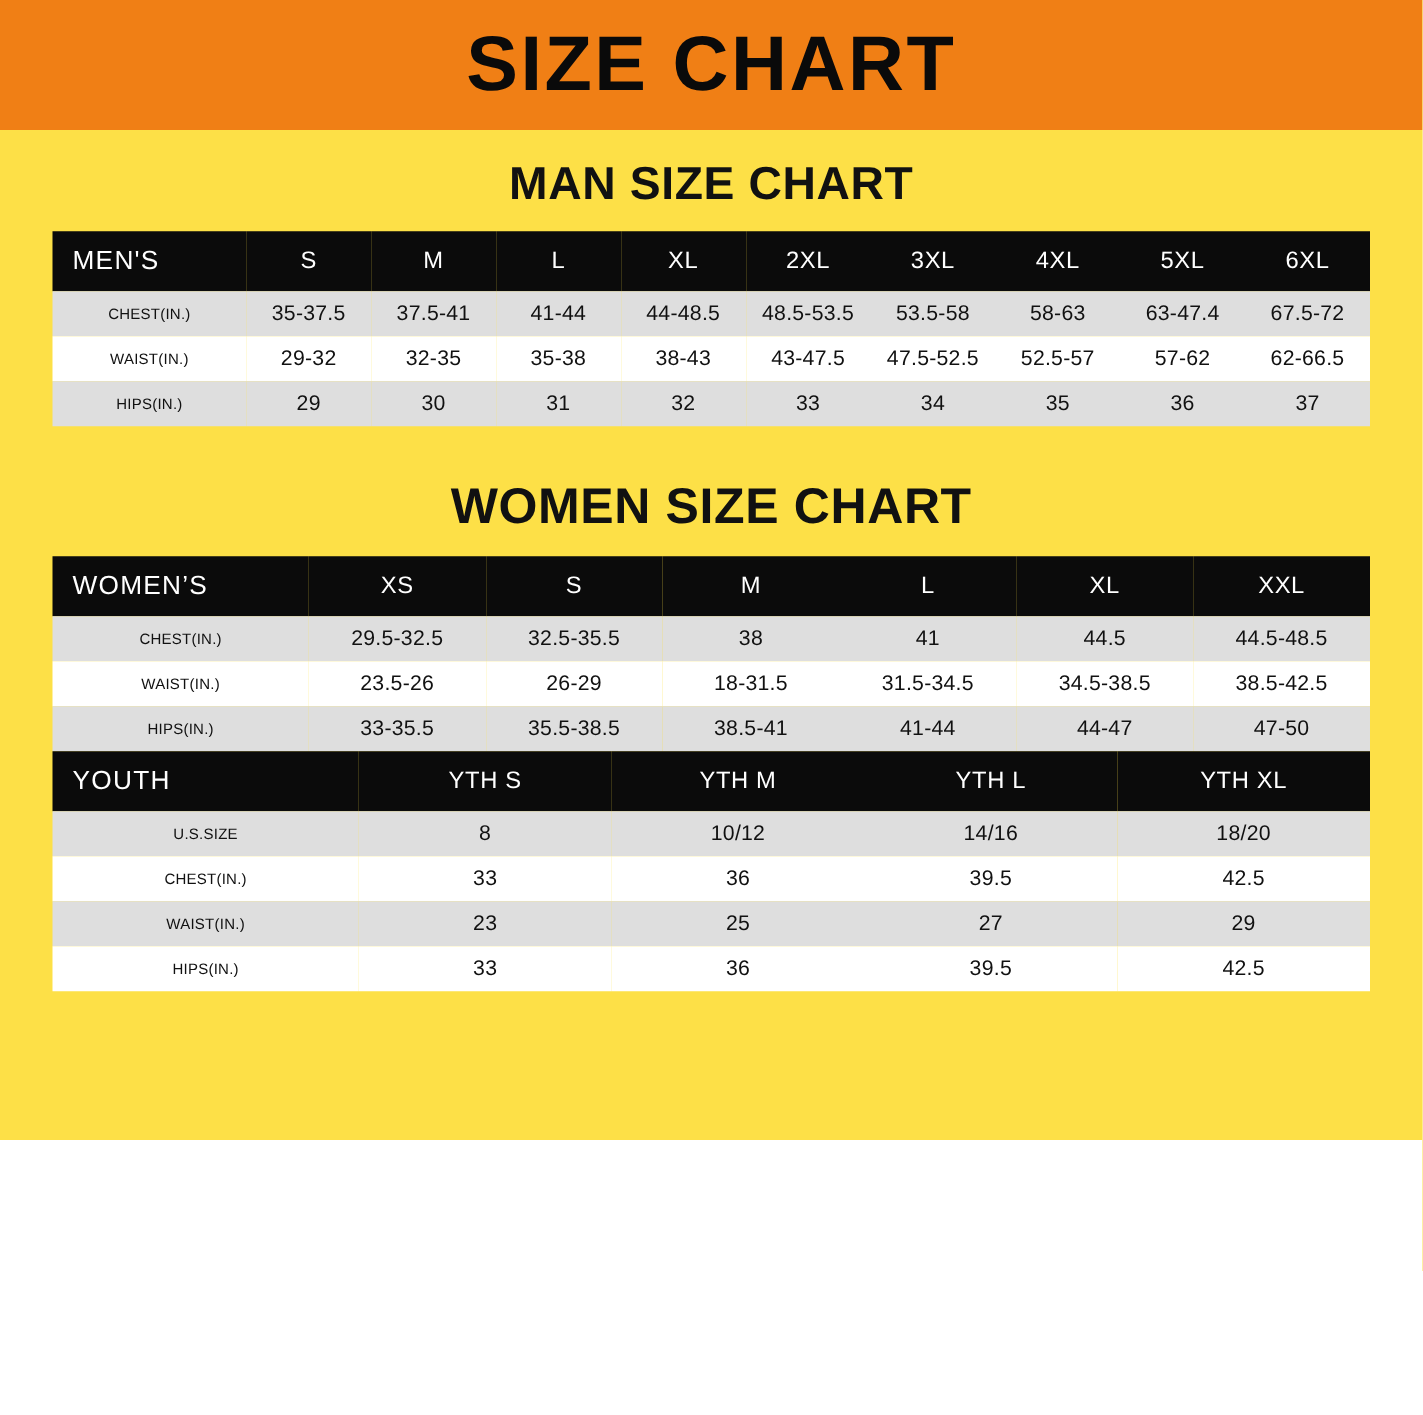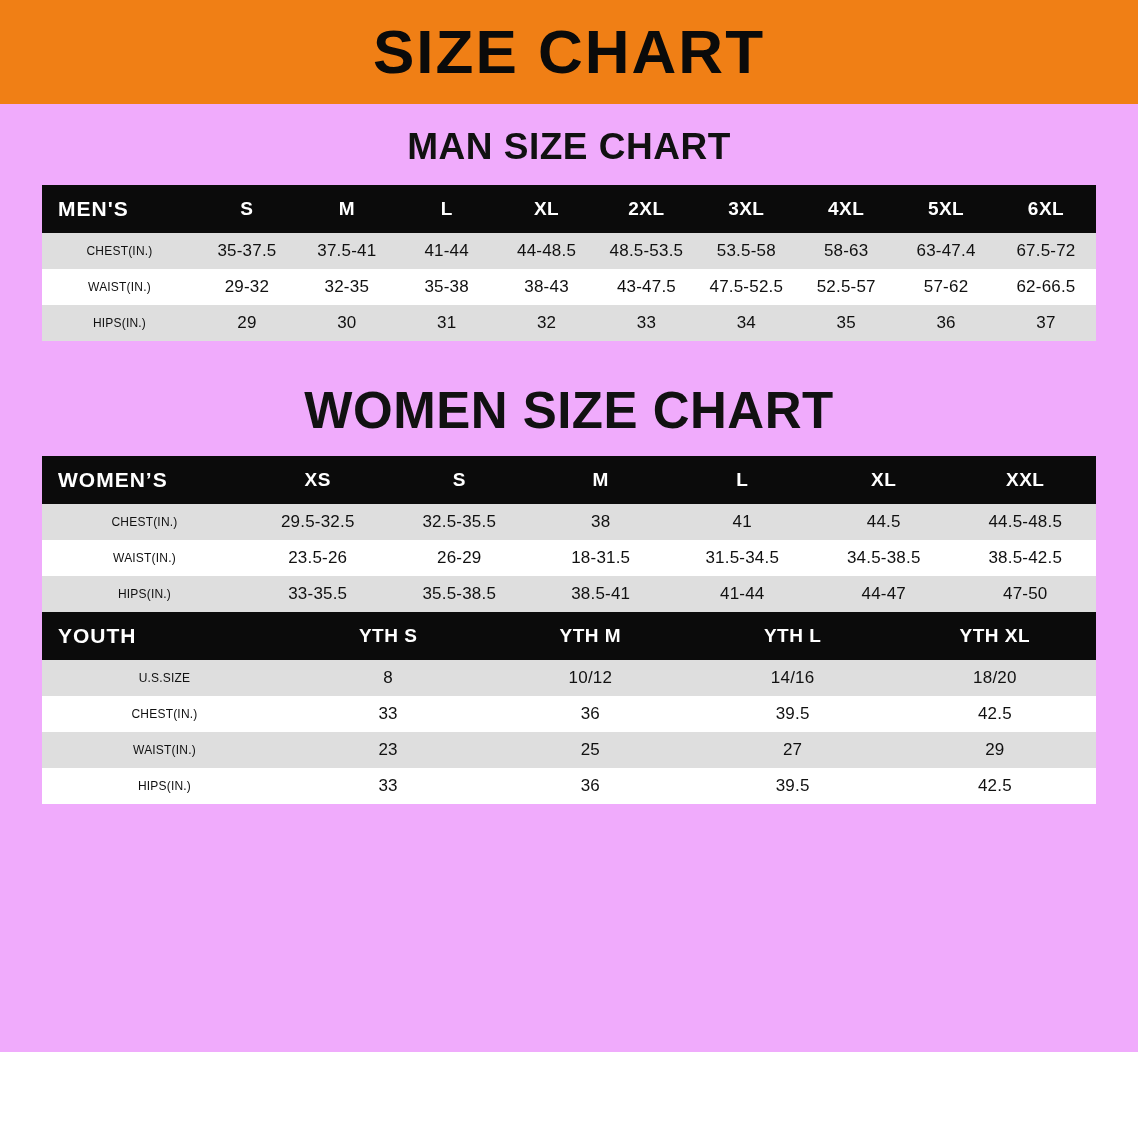--- a/index.html
+++ b/index.html
@@ -9,23 +9,23 @@
   body {
     width: 1138px;
     height: 1132px;
     background: #ffffff;
     font-family: "Liberation Sans", sans-serif;
     color: #1a1a1a;
     overflow: hidden;
   }
   .page {
     width: 1138px;
-    height: 1052px;
+    height: 912px;
     position: relative;
-    background: #f0abfc;
+    background: #fde047;
   }
 
   
   .banner {
     height: 104px;
     background: #f07f15;
     display: flex;
     align-items: center;
     justify-content: center;
   }
@@ -39,36 +39,36 @@
   }
 
   
   .section-title {
     text-align: center;
     font-weight: bold;
     color: #111111;
     line-height: 1;
   }
   .title-man   { font-size: 37px; margin-top: 24px; margin-bottom: 20px; letter-spacing: 0.5px;}
-  .title-women { font-size: 51px; margin-top: 44px; margin-bottom: 20px; letter-spacing: 0.5px;}
+  .title-women { font-size: 40px; margin-top: 44px; margin-bottom: 20px; letter-spacing: 0.5px;}
   .title-youth { font-size: 40px; margin-top: 52px; margin-bottom: 22px; letter-spacing: 0.5px;}
 
   
   .table-wrap {
     margin: 0 42px;
   }
   table.size-table {
     width: 100%;
     border-collapse: collapse;
     table-layout: fixed;
   }
   table.size-table thead th {
     background: #0b0b0b;
     color: #ffffff;
-    font-weight: bold;
+    font-weight: normal;
     text-align: center;
     padding: 12px 14px;
     font-size: 19px;
     letter-spacing: 0.5px;
   }
   table.size-table thead th.rowhead {
     text-align: left;
     padding-left: 16px;
     font-size: 21px;
     letter-spacing: 1px;

